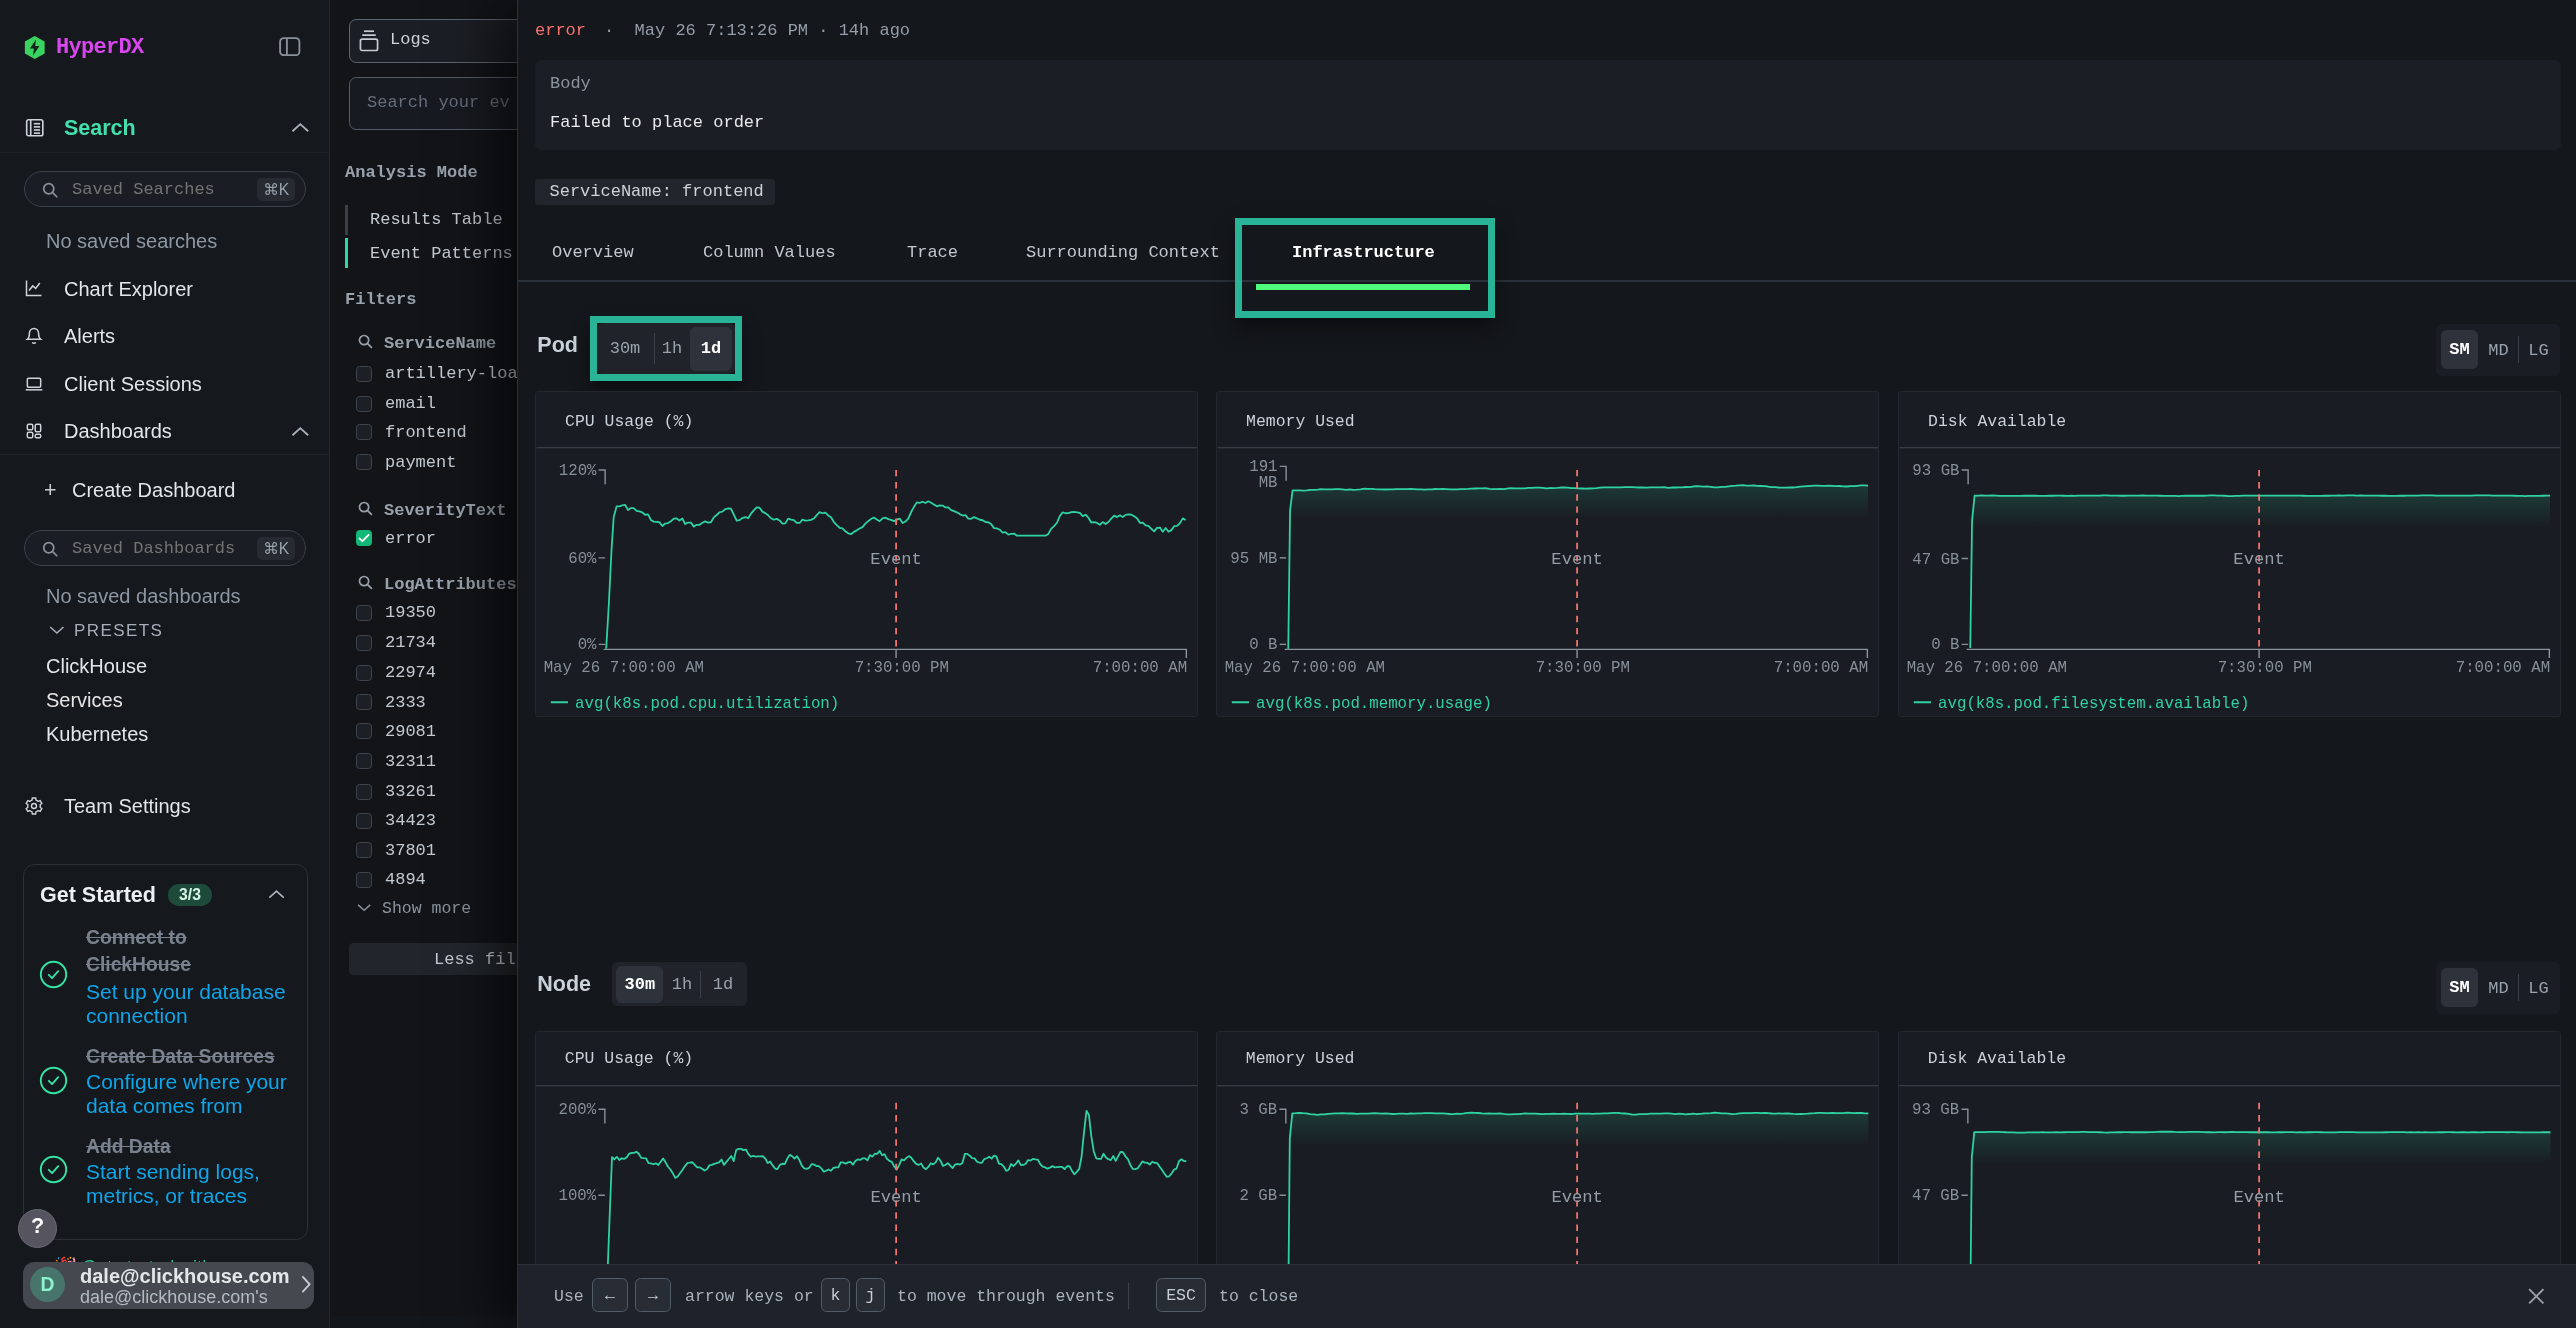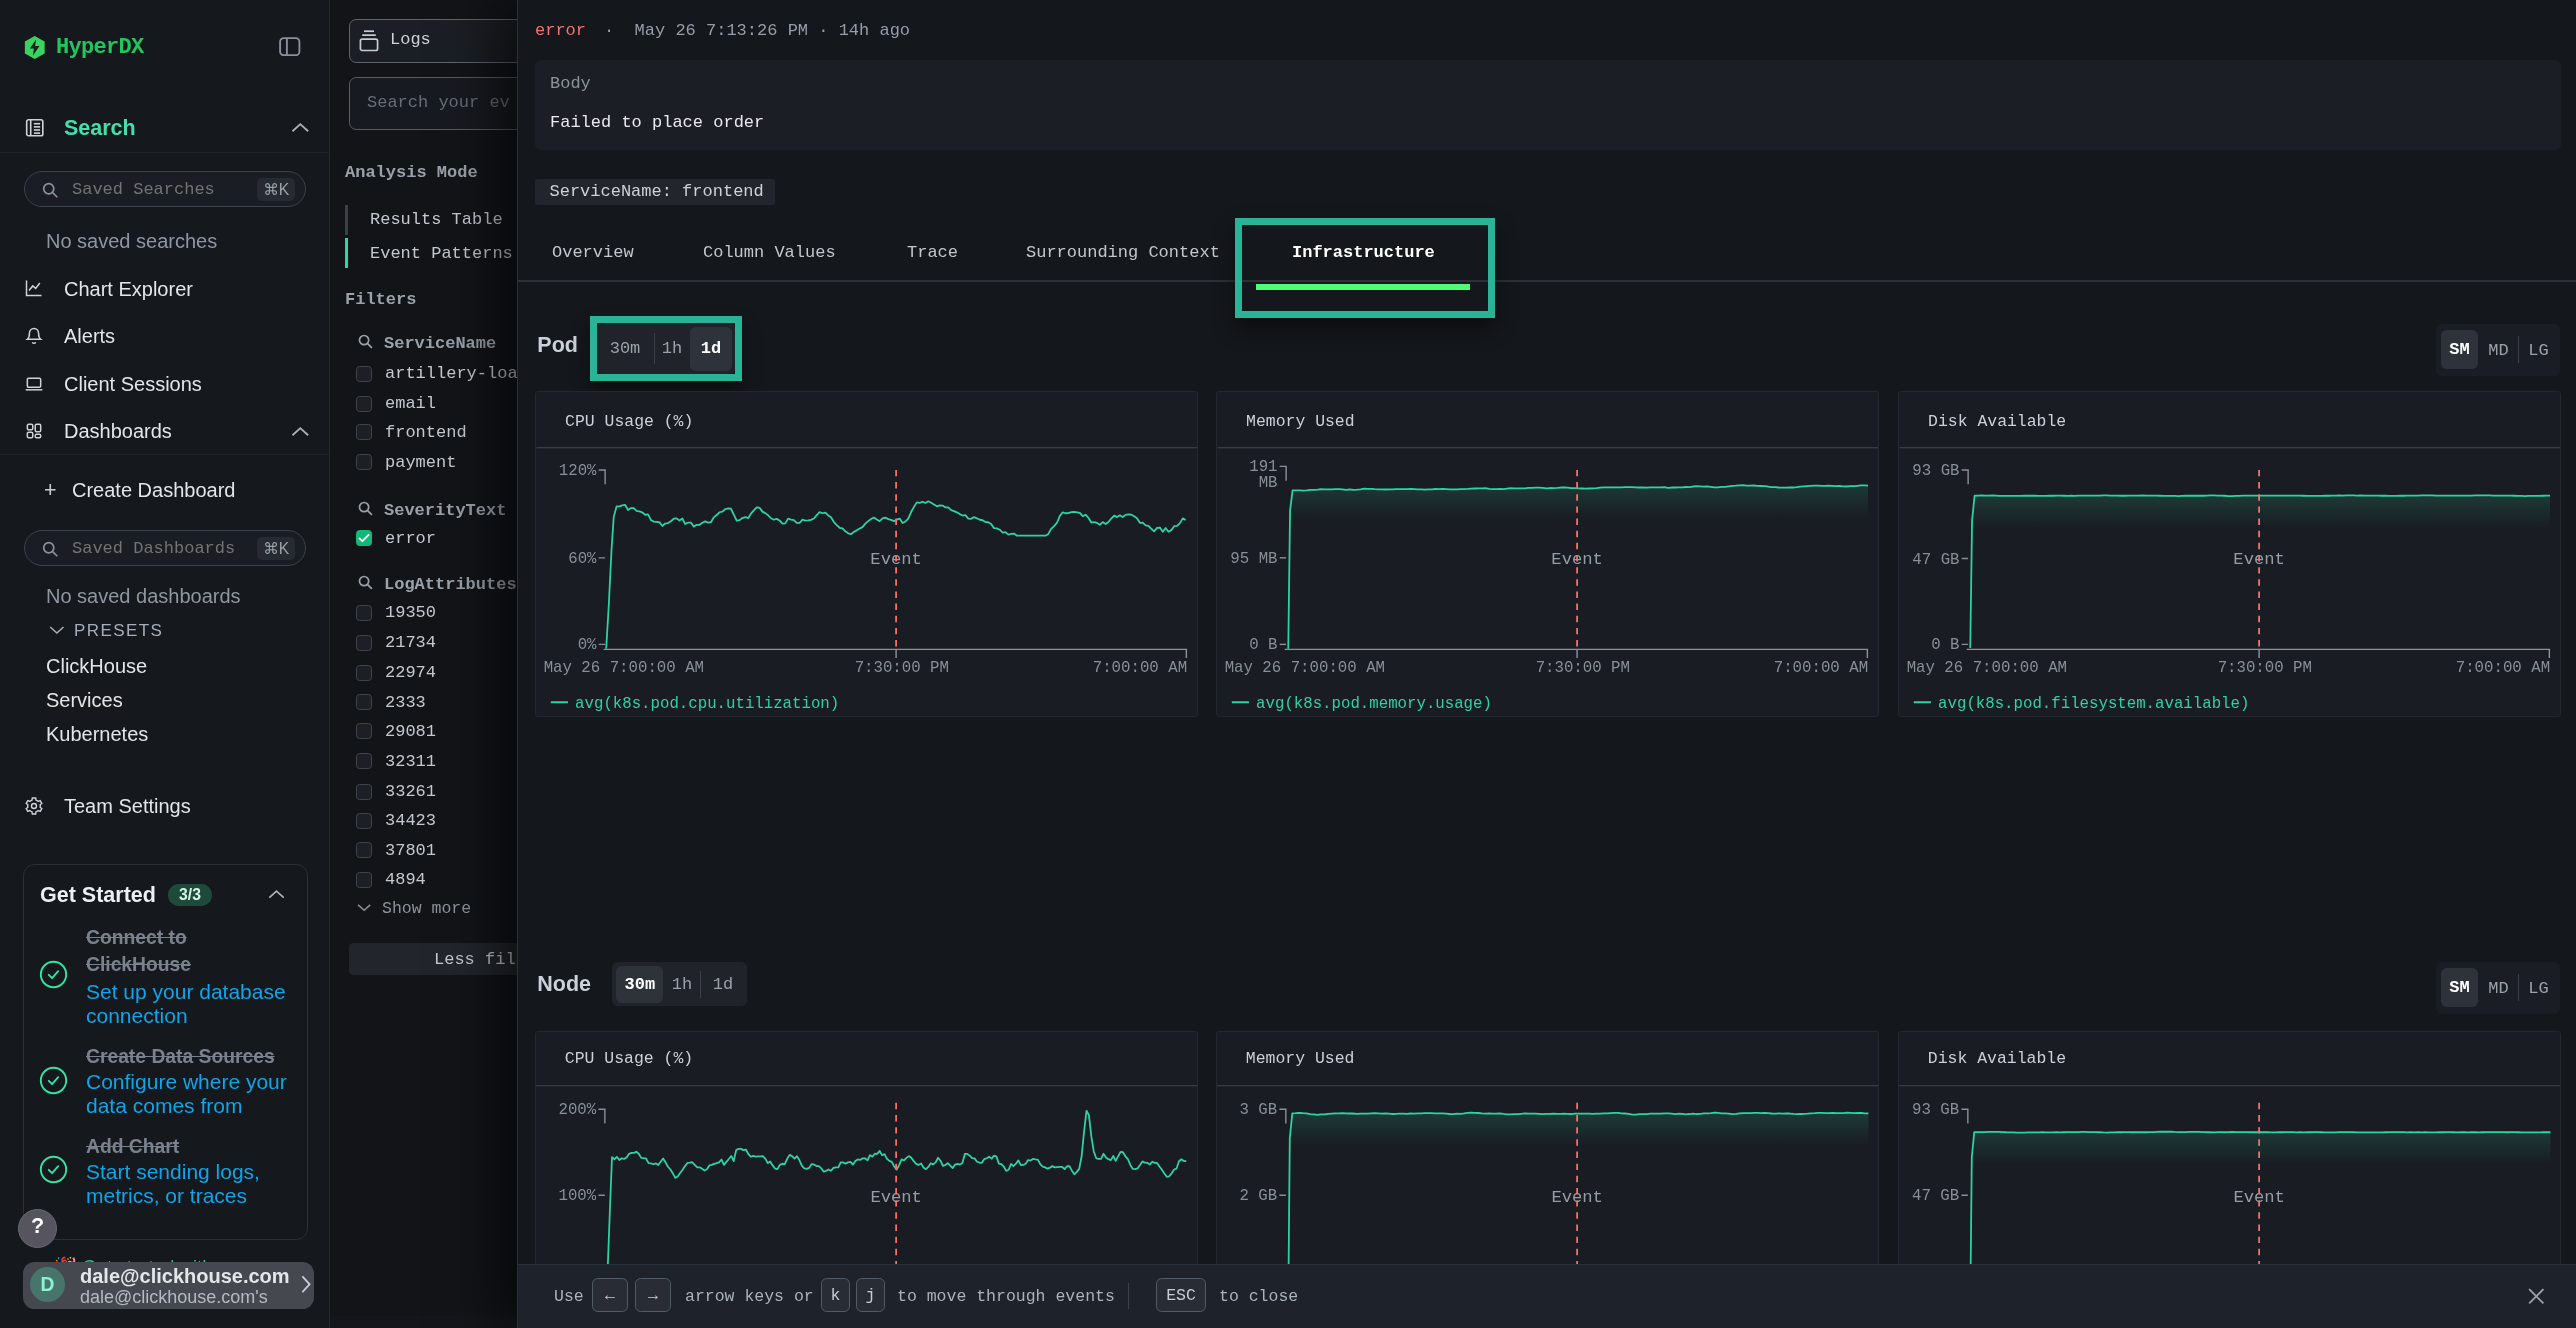--- a/index.html
+++ b/index.html
@@ -29,21 +29,21 @@
 svg { display:block; }
 </style>
 </head>
 <body>
 <div id="sidebar">
 
   <svg class="abs" style="left:23.6px;top:36px" width="21.5" height="23" viewBox="0 0 30 32">
     <path d="M15 0 L28.8 7.6 V24.4 L15 32 L1.2 24.4 V7.6 Z" fill="#3bd35f"></path>
     <path d="M16.8 5 L8.2 17.5 L13.8 17.5 L12.6 27 L21.6 13.8 L15.6 13.8 Z" fill="#10241a"></path>
   </svg>
-  <div class="abs mono" style="left:56px;top:35px;font-size:22px;font-weight:bold;color:#22c55e;letter-spacing:-0.7px">HyperDX</div>
+  <div class="abs mono" style="left:56px;top:35px;font-size:22px;font-weight:bold;color:#d946ef;letter-spacing:-0.7px">HyperDX</div>
   <svg class="abs" style="left:279px;top:37px" width="21.5" height="19.3" viewBox="0 0 30 27">
     <rect x="1.5" y="1.5" width="27" height="24" rx="5" fill="none" stroke="#8a919c" stroke-width="2.6"></rect>
     <line x1="11" y1="1.5" x2="11" y2="25.5" stroke="#8a919c" stroke-width="2.6"></line>
   </svg>
 
   <svg class="abs" style="left:24px;top:117px" width="21.5" height="21.5" viewBox="0 0 24 24" fill="none" stroke="#cdd3da" stroke-width="1.8">
     <rect x="3" y="3" width="18" height="18" rx="2"></rect>
     <line x1="7.5" y1="3" x2="7.5" y2="21"></line>
     <line x1="11" y1="7.5" x2="18" y2="7.5"></line>
       <line x1="11" y1="11" x2="18" y2="11"></line>
@@ -134,21 +134,21 @@
       <circle cx="20" cy="20" r="17.5" stroke="#35e3a3" stroke-width="2.6"></circle>
       <path d="M13.5 20.5 L18 25 L26.5 15.5" stroke="#35e3a3" stroke-width="2.6" stroke-linecap="round" stroke-linejoin="round"></path>
     </svg>
   <div class="abs gstitle" style="left:86px;top:1043px;width:208px;white-space:nowrap">Create Data Sources</div>
   <div class="abs gsdesc" style="left:86px;top:1070px;width:208px">Configure where your data comes from</div>
 
   <svg class="abs" style="left:39px;top:1155px" width="29" height="29" viewBox="0 0 40 40" fill="none">
       <circle cx="20" cy="20" r="17.5" stroke="#35e3a3" stroke-width="2.6"></circle>
       <path d="M13.5 20.5 L18 25 L26.5 15.5" stroke="#35e3a3" stroke-width="2.6" stroke-linecap="round" stroke-linejoin="round"></path>
     </svg>
-  <div class="abs gstitle" style="left:86px;top:1133px;white-space:nowrap">Add Chart</div>
+  <div class="abs gstitle" style="left:86px;top:1133px;white-space:nowrap">Add Data</div>
   <div class="abs gsdesc" style="left:86px;top:1160px;width:208px">Start sending logs, metrics, or traces</div>
   <div class="abs" style="left:54px;top:1256px;font-size:18.6px;color:#2bbf8a;white-space:nowrap">🎉 Get started with...</div>
 
   <div class="abs" style="left:18px;top:1209px;width:39px;height:39px;border-radius:50%;background:#56545e;border:1.4px solid #6b6974"></div>
   <div class="abs" style="left:18px;top:1214px;width:39px;text-align:center;font-size:21.5px;font-weight:bold;color:#fff">?</div>
 
   <div class="abs" style="left:23px;top:1262px;width:291px;height:47px;background:#45494f;border-radius:11.4px"></div>
   <div class="abs" style="left:30px;top:1267px;width:35px;height:35px;border-radius:50%;background:#47756b"></div>
   <div class="abs" style="left:30px;top:1274px;width:35px;text-align:center;font-size:19.3px;font-weight:bold;color:#8cf2cb">D</div>
   <div class="abs" style="left:80px;top:1265px;font-size:20px;font-weight:bold;color:#e3e7ea">dale@clickhouse.com</div>

